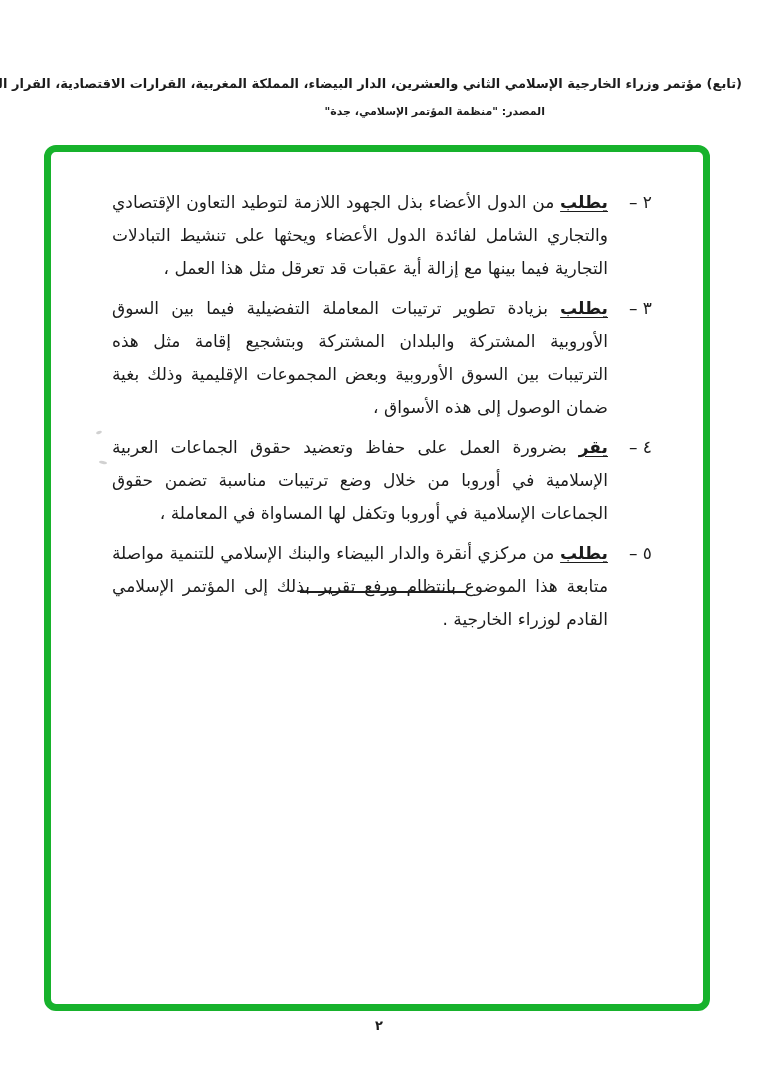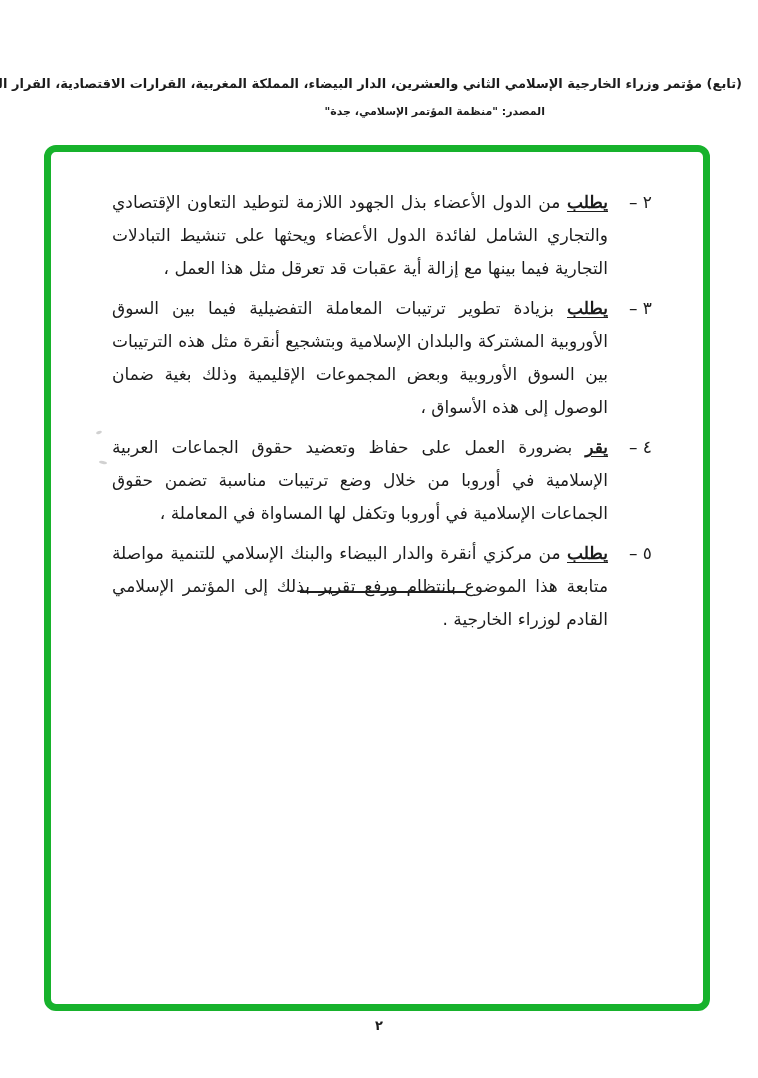--- a/index.html
+++ b/index.html
@@ -14,21 +14,21 @@
     direction:rtl; font-weight:bold; font-size:11px; white-space:nowrap; }
 
   .greenbox { position:absolute; left:44px; top:145px; width:666px; height:866px;
     border-style:solid; border-width:7px; border-radius:12px; }
 
   .content { position:absolute; left:112px; top:186px; width:540px;
     direction:rtl; font-size:17px; line-height:33px; }
   .item { display:flex; margin-bottom:7px; }
   .marker { width:44px; flex:0 0 44px; white-space:nowrap; }
   .itext { flex:1; text-align:justify; }
-  .lead { font-weight:bold; text-decoration:underline; text-underline-offset:3px;font-family:Liberation Serif, serif; }
+  .lead { font-weight:bold; text-decoration:underline; text-underline-offset:3px; }
 
   .divider { position:absolute; left:300px; top:591px; width:167px; height:2px;
     background:#1f1f1f; }
 
   .pagenum { position:absolute; top:1018px; left:0; width:758px;
     text-align:center; font-size:13px; font-weight:bold; }
 
   .speck { position:absolute; background:rgba(0,0,0,0.18); border-radius:50%; }
   .speck1 { left:96px; top:431px; width:6px; height:3px; transform:rotate(-20deg); }
   .speck2 { left:99px; top:461px; width:8px; height:3px; transform:rotate(10deg); }
@@ -46,21 +46,21 @@
 
   <div class="content">
 
     <div class="item">
       <div class="marker">٢ –</div>
       <div class="itext"><span class="lead">يطلب</span><span> من الدول الأعضاء بذل الجهود اللازمة لتوطيد التعاون الإقتصادي والتجاري الشامل لفائدة الدول الأعضاء ويحثها على تنشيط التبادلات التجارية فيما بينها مع إزالة أية عقبات قد تعرقل مثل هذا العمل ،</span></div>
     </div>
 
     <div class="item">
       <div class="marker">٣ –</div>
-      <div class="itext"><span class="lead">يطلب</span><span> بزيادة تطوير ترتيبات المعاملة التفضيلية فيما بين السوق الأوروبية المشتركة والبلدان الإسلامية وبتشجيع أنقرة مثل هذه الترتيبات بين السوق الأوروبية وبعض المجموعات الإقليمية وذلك بغية ضمان الوصول إلى هذه الأسواق ،</span></div>
+      <div class="itext"><span class="lead">يطلب</span><span> بزيادة تطوير ترتيبات المعاملة التفضيلية فيما بين السوق الأوروبية المشتركة والبلدان المشتركة وبتشجيع إقامة مثل هذه الترتيبات بين السوق الأوروبية وبعض المجموعات الإقليمية وذلك بغية ضمان الوصول إلى هذه الأسواق ،</span></div>
     </div>
 
     <div class="item">
       <div class="marker">٤ –</div>
       <div class="itext"><span class="lead">يقر</span><span> بضرورة العمل على حفاظ وتعضيد حقوق الجماعات العربية الإسلامية في أوروبا من خلال وضع ترتيبات مناسبة تضمن حقوق الجماعات الإسلامية في أوروبا وتكفل لها المساواة في المعاملة ،</span></div>
     </div>
 
     <div class="item">
       <div class="marker">٥ –</div>
       <div class="itext"><span class="lead">يطلب</span><span> من مركزي أنقرة والدار البيضاء والبنك الإسلامي للتنمية مواصلة متابعة هذا الموضوع بانتظام ورفع تقرير بذلك إلى المؤتمر الإسلامي القادم لوزراء الخارجية .</span></div>

